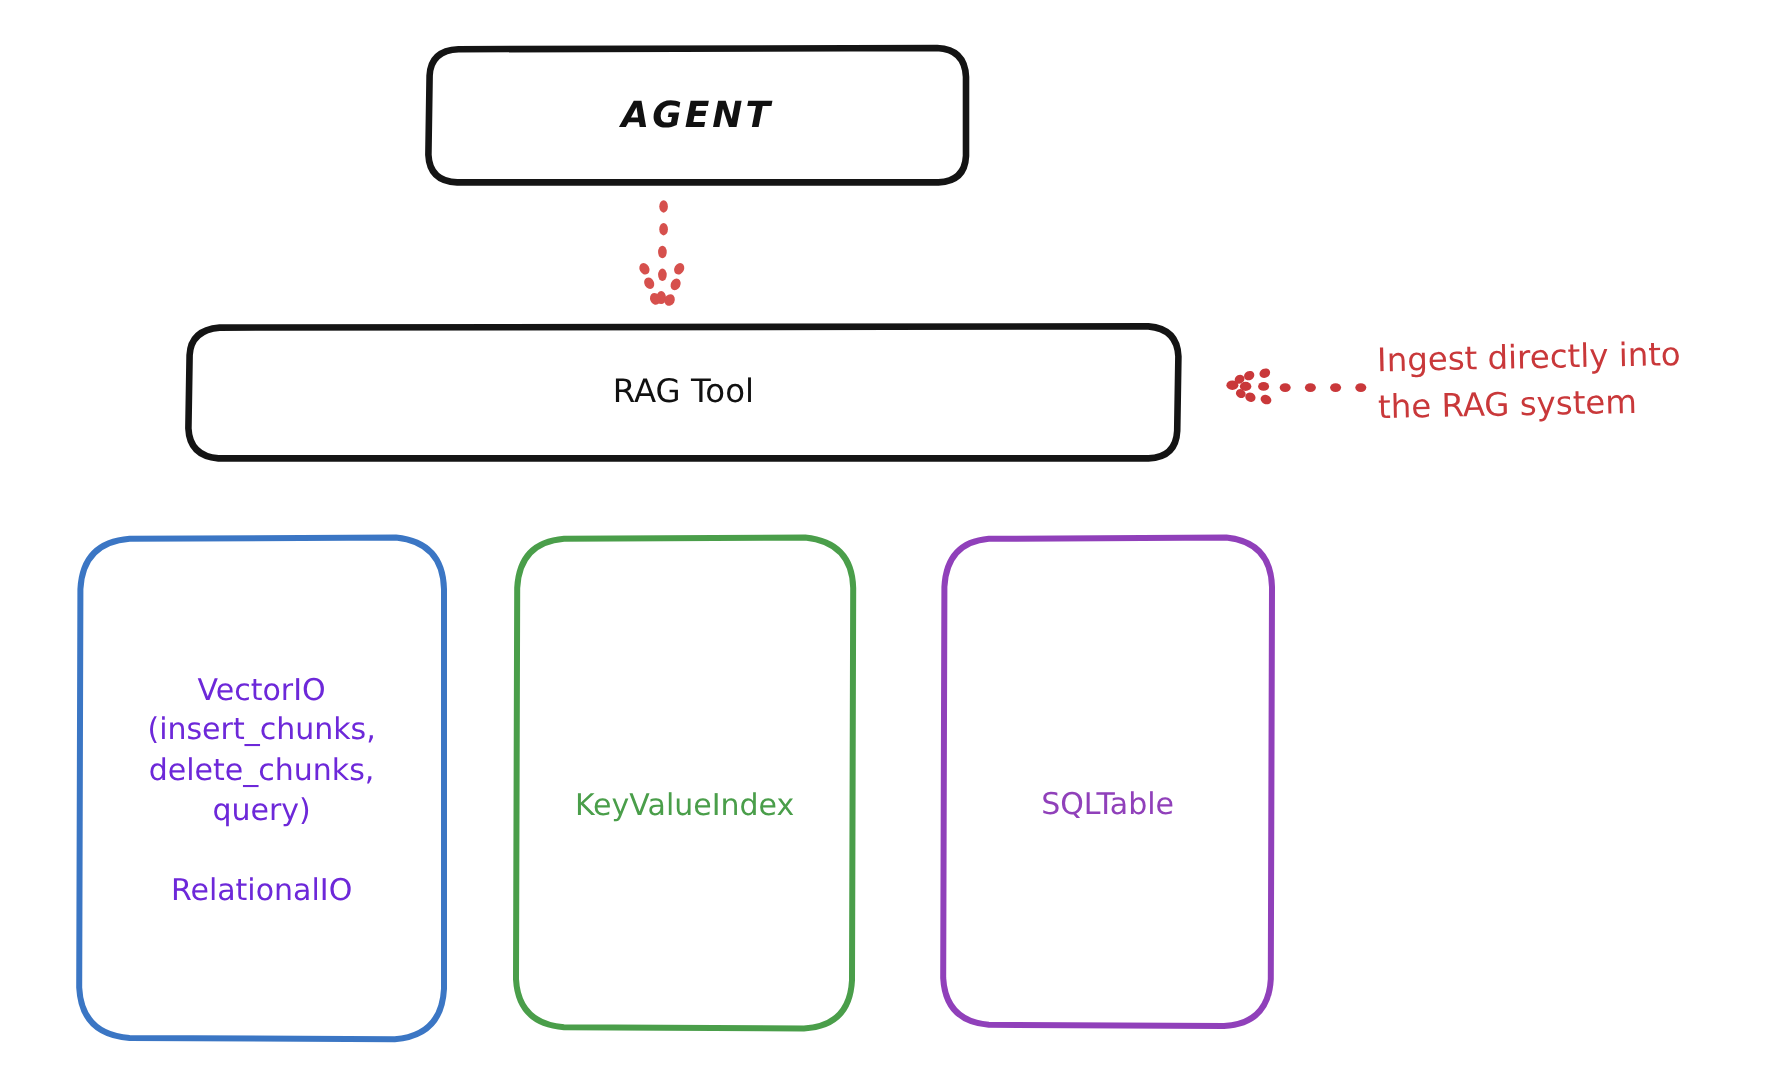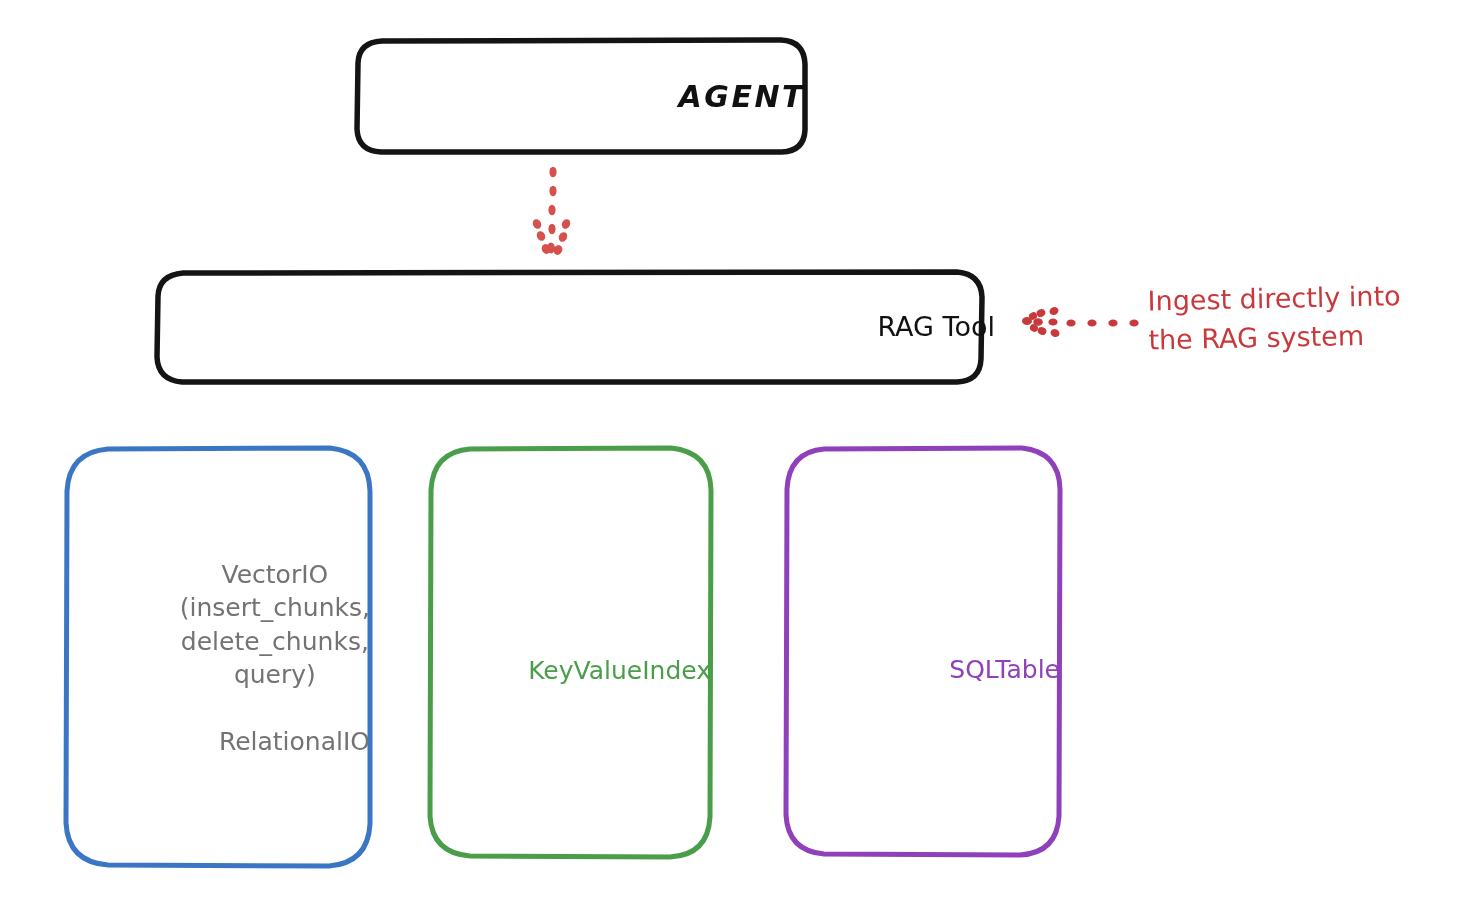--- a/index.html
+++ b/index.html
@@ -18,21 +18,21 @@
     position: absolute;
     left: 0; top: 0;
     width: 1484px;
     height: 910px;
   }
   .node {
     position: absolute;
     box-sizing: border-box;
     display: flex;
     flex-direction: column;
-    align-items: flex-end;
+    align-items: center;
     justify-content: center;
     text-align: center;
     pointer-events: auto;
   }
   .node-label {
     white-space: pre-line;
     line-height: 1.30;
   }
 
   
@@ -44,21 +44,21 @@
     font-size: 30px;
     font-style: italic;
     font-weight: 600;
     letter-spacing: 2.5px;
     color: #111111;
     font-family: "DejaVu Sans", sans-serif;
   }
 
   
   #ragtool-node {
-    left: 170px; top: 272px;
+    left: 157px; top: 272px;
     width: 825px; height: 110px;
   }
   #ragtool-node .node-label {
     font-size: 27px;
     color: #111111;
     font-weight: 500;
   }
 
   
   #vectorio-node {
@@ -77,21 +77,21 @@
     font-size: 25px;
     line-height: 1.33;
     font-weight: 500;
   }
   .provider .node-sub {
     font-size: 25px;
     font-weight: 500;
     margin-top: 36px;
   }
   #vectorio-node .node-label,
-  #vectorio-node .node-sub { color: #737373; }
+  #vectorio-node .node-sub { color: #6d28d9; }
   #keyvalueio-node .node-label,
   #keyvalueio-node .node-sub { color: #4a9e4a; }
   #relationalio-node .node-label,
   #relationalio-node .node-sub { color: #9040ba; }
 
   
   #ingest-annotation {
     position: absolute;
     left: 1148px; top: 278px;
     width: 330px;

